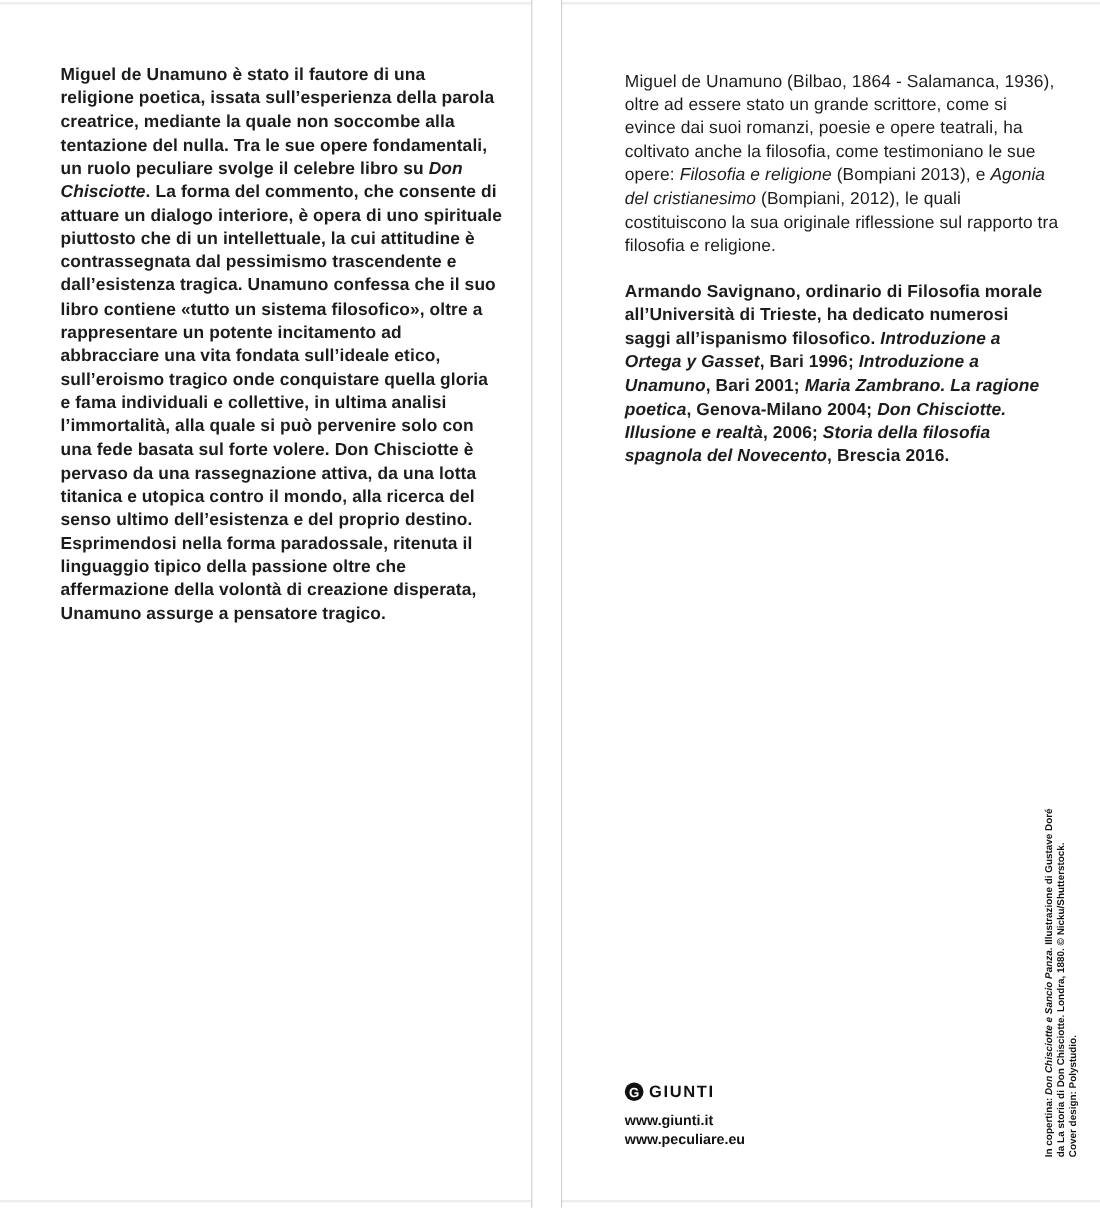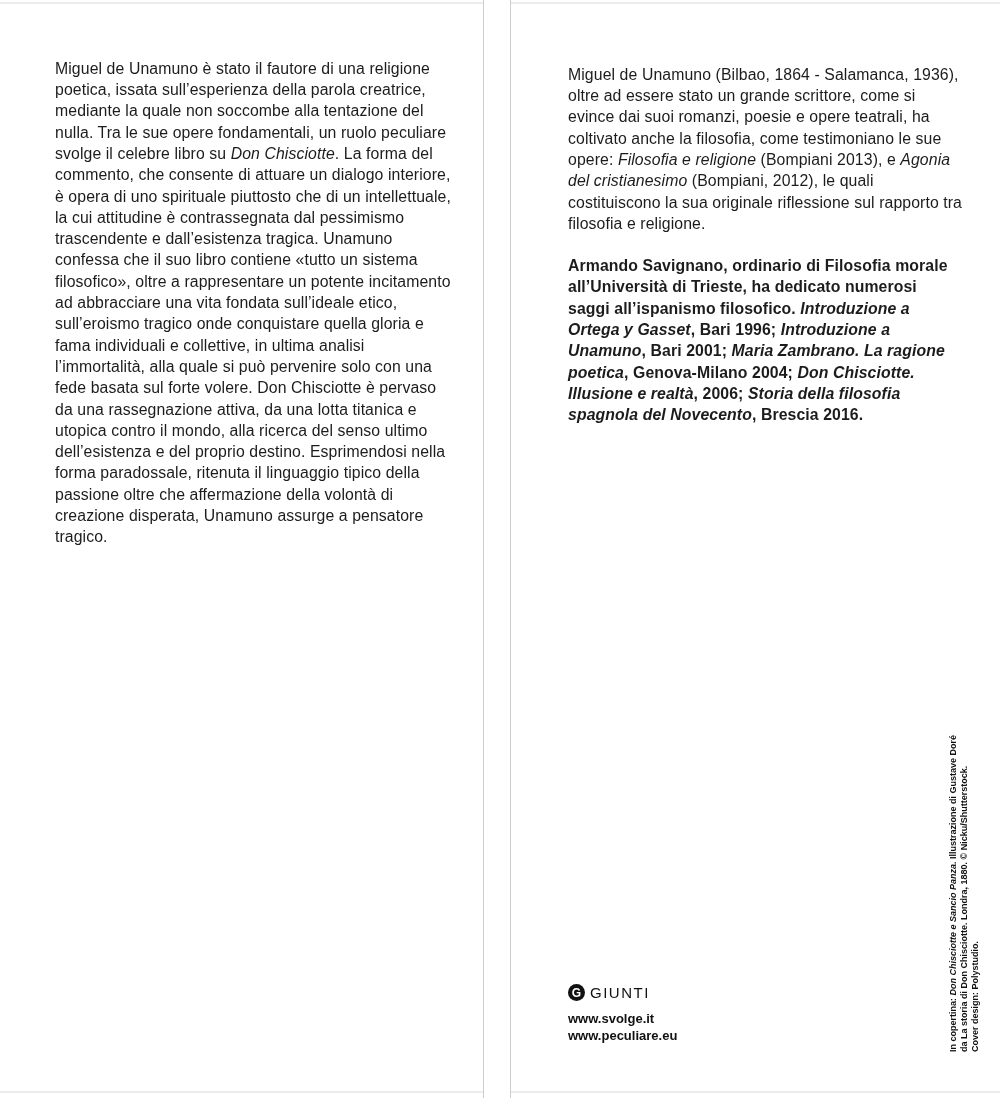--- a/index.html
+++ b/index.html
@@ -23,21 +23,21 @@
     background: #ececec;
   }
   .edge-top { top: 2px; }
   .edge-bottom { top: 1091px; }
 
   .flap {
     position: absolute;
     top: 0;
     bottom: 0;
   }
-  .flap-left { left: 0; width: 483px; }
+  .flap-left { left: 0; width: 483px; font-weight: bold; }
   .flap-right { left: 511px; width: 489px; }
 
   .spine-fold {
     position: absolute;
     top: 0;
     bottom: 0;
     left: 483px;
     width: 26px;
     border-left: 1px solid #cdcdcd;
     border-right: 1px solid #cdcdcd;
@@ -89,21 +89,21 @@
     color: #ffffff;
     display: flex;
     align-items: center;
     justify-content: center;
     font-size: 12px;
     font-weight: bold;
     line-height: 1;
   }
   .logo-name {
     font-size: 15px;
-    font-weight: normal;
+    font-weight: bold;
     letter-spacing: 1.5px;
     color: #111111;
   }
   .publisher-urls {
     margin-top: 9px;
     font-size: 13px;
     font-weight: bold;
     line-height: 17px;
     color: #111111;
   }
@@ -139,21 +139,21 @@
     <p class="body-text para"><span>Miguel de Unamuno (Bilbao, 1864 - Salamanca, 1936), oltre ad essere stato un grande scrittore, come si evince dai suoi romanzi, poesie e opere teatrali, ha coltivato anche la filosofia, come testimoniano le sue opere: </span><span class="it">Filosofia e religione</span><span> (Bompiani 2013), e </span><span class="it">Agonia del cristianesimo</span><span> (Bompiani, 2012), le quali costituiscono la sua originale riflessione sul rapporto tra filosofia e religione.</span></p>
     <p class="body-text para"><span>Armando Savignano, ordinario di Filosofia morale all’Università di Trieste, ha dedicato numerosi saggi all’ispanismo filosofico. </span><span class="it">Introduzione a Ortega y Gasset</span><span>, Bari 1996; </span><span class="it">Introduzione a Unamuno</span><span>, Bari 2001; </span><span class="it">Maria Zambrano. La ragione poetica</span><span>, Genova-Milano 2004; </span><span class="it">Don Chisciotte. Illusione e realtà</span><span>, 2006; </span><span class="it">Storia della filosofia spagnola del Novecento</span><span>, Brescia 2016.</span></p>
   </div>
 
   <div class="publisher-block">
     <div class="logo-row">
       <span class="logo-mark">G</span>
       <span class="logo-name">GIUNTI</span>
     </div>
     <div class="publisher-urls">
-      <div>www.svolge.it</div>
+      <div>www.giunti.it</div>
       <div>www.peculiare.eu</div>
     </div>
   </div>
 </div>
 
 <div class="spine-credits"><span>In copertina: </span><span class="it">Don Chisciotte e Sancio Panza</span><span>. Illustrazione di Gustave Doré
 da La storia di Don Chisciotte. Londra, 1880. © Nicku/Shutterstock.
 Cover design: Polystudio.</span></div>
 
 </body></html>

